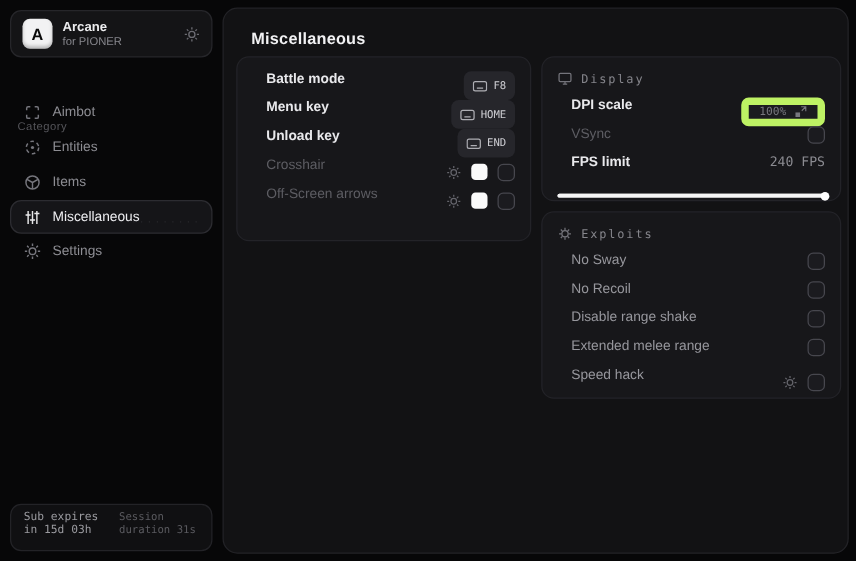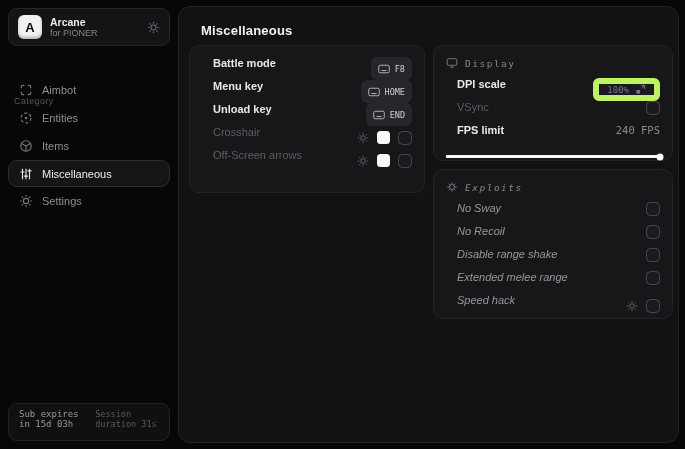--- a/index.html
+++ b/index.html
@@ -44,21 +44,21 @@
   
   .main { position:absolute; left:178px; top:6px; width:501px; height:437px;
     background:#121214; border:1px solid #232327; border-radius:12px; }
   .pageTitle { position:absolute; left:22px; top:16px; color:#f1f1f3;
     font-size:13px; font-weight:bold; letter-spacing:.2px; }
 
   .panel { position:absolute; background:#17171a; border:1px solid #232328;
     border-radius:10px; padding:11px 12px; }
   .panel.general  { left:10px;  top:38px;  width:236px; height:148px; }
   .panel.display  { left:254px; top:38px;  width:240px; height:116px; }
-  .panel.exploits { left:254px; top:162px; width:240px; height:150px;font-style:italic; }
+  .panel.exploits { left:254px; top:162px; width:240px; height:150px; }
 
   .panelHead { display:flex; align-items:center; gap:7px; color:#85858b;
     font-size:9.5px; letter-spacing:1.5px; margin-bottom:9px; }
   .panelHead .ic { color:#74747b; }
 
   .row { display:flex; justify-content:space-between; height:23px;margin-left:11px; }
   .lblBright { color:#e9e9ec; font-size:11px; font-weight:bold; }
   .lblMid    { color:#97979d; font-size:11px; }
   .lblDim    { color:#5d5d63; font-size:11px; }
 

